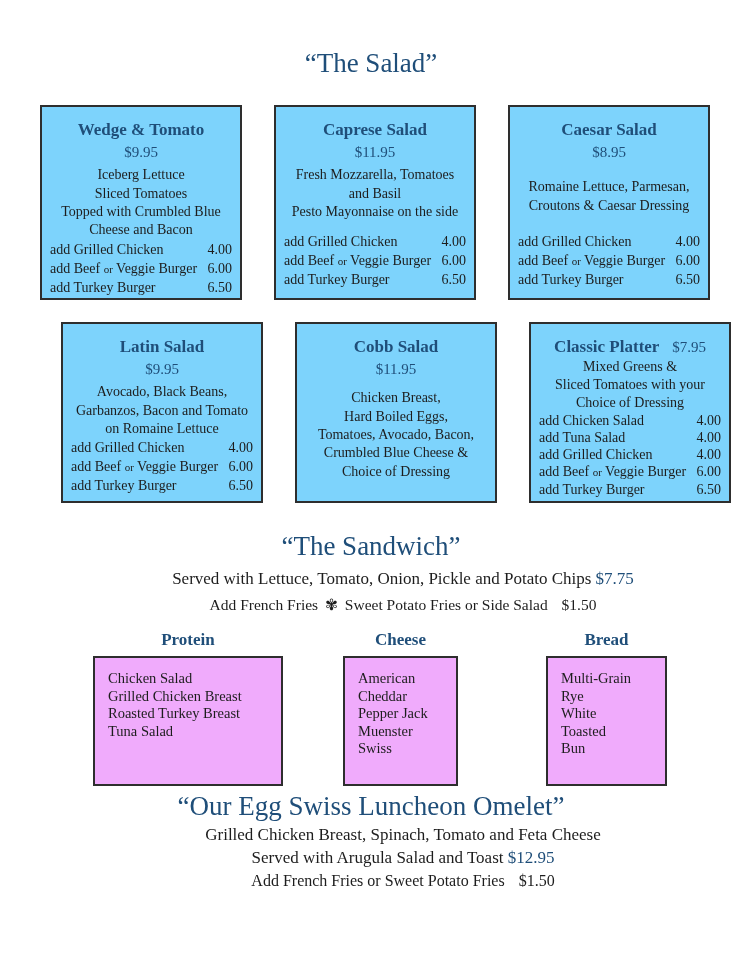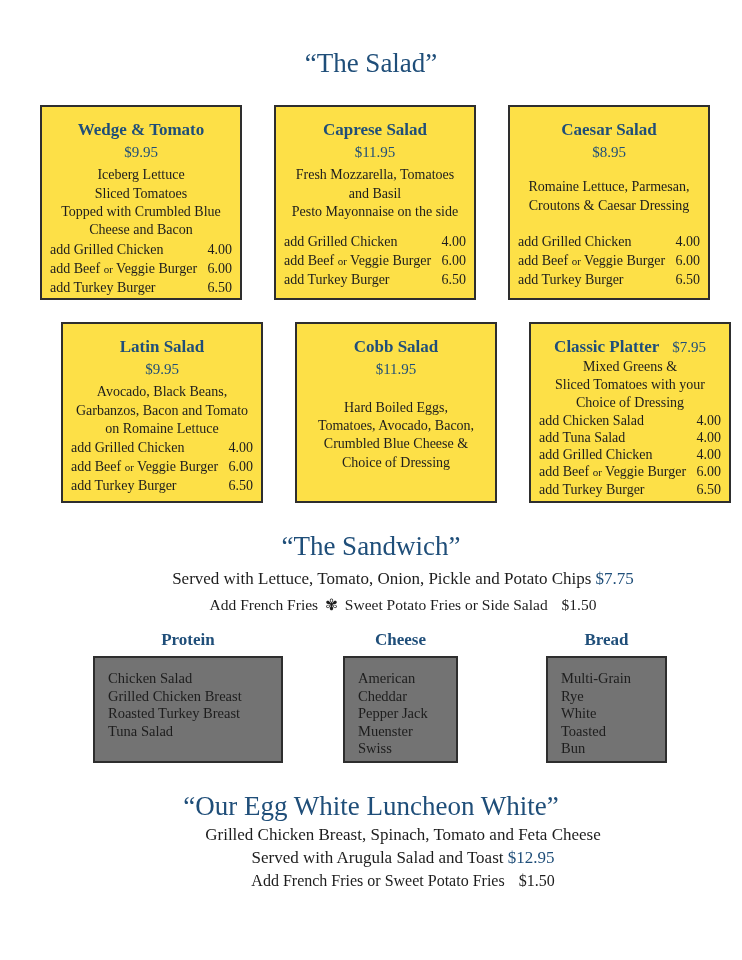--- a/index.html
+++ b/index.html
@@ -18,21 +18,21 @@
   .omelet-title  { top:791px; }
 
   .cards-row {
     position:absolute; left:40px; width:670px;
     display:flex; justify-content:space-between;
   }
   .row-1 { top:105px; }
   .row-2 { top:322px;padding-left:21px; }
   .card {
     width:202px; box-sizing:border-box; border:2px solid #2e2e2e;
-    background:#fde047; display:flex; flex-direction:column;
+    background:#7dd3fc; display:flex; flex-direction:column;
     padding:13px 8px 9px; text-align:center;
   }
   .row-1 .card { height:195px; }
   .row-2 .card { height:181px; }
   .card-title-line { color:#1f4e79; font-weight:700; font-size:17px; line-height:1.2; }
   .card-price-inline { font-weight:400; font-size:15px; color:#1f4e79; }
   .card-price { color:#1f4e79; font-size:15px; line-height:1.2; margin-top:3px; }
   .card-desc { font-size:14px; line-height:1.31; margin-top:5px; }
   .desc-gap .card-desc { margin-top:17px; }
   .no-addons .card-desc { margin:auto 0; }
@@ -48,23 +48,23 @@
   .blue { color:#1f4e79; }
   .sep { padding:0 3px; }
   .price-gap { margin-left:10px; }
 
   .option-col { position:absolute; top:630px; text-align:center; }
   .col-0 { left:93px;  width:190px; }
   .col-1 { left:343px; width:115px; }
   .col-2 { left:510px; width:121px;padding-left:36px; }
   .option-header { color:#1f4e79; font-weight:700; font-size:17px; line-height:1.2; margin-bottom:6px; }
   .option-box {
-    box-sizing:border-box; border:2px solid #2e2e2e; height:107px;
+    box-sizing:border-box; border:2px solid #2e2e2e; height:130px;
     text-align:left; padding:12px 4px 0 13px; font-size:14.5px; line-height:1.2;
-    background:#737373;
+    background:#f0abfc;
   }
 
   .omelet-line1 { top:825px; font-size:17px; }
   .omelet-line2 { top:848px; font-size:17px; }
   .omelet-line3 { top:872px; font-size:16px; }
 </style>
 </head>
 <body>
 
 <div class="page">
@@ -163,20 +163,21 @@
           <div class="addon-row">
             <span class="addon-label">add Turkey Burger</span>
             <span class="addon-price">6.50</span>
           </div>
         </div>
       </div>
       <div class="card no-addons">
         <div class="card-title-line"><span class="card-title">Cobb Salad</span></div>
         <div class="card-price">$11.95</div>
         <div class="card-desc">
+          <div class="desc-line">Chicken Breast,</div>
           <div class="desc-line">Hard Boiled Eggs,</div>
           <div class="desc-line">Tomatoes, Avocado, Bacon,</div>
           <div class="desc-line">Crumbled Blue Cheese &amp;</div>
           <div class="desc-line">Choice of Dressing</div>
         </div>
       </div>
       <div class="card tight">
         <div class="card-title-line"><span class="card-title">Classic Platter</span>&nbsp;&nbsp;&nbsp;<span class="card-price-inline">$7.95</span></div>
         <div class="card-desc">
           <div class="desc-line">Mixed Greens &amp;</div>
@@ -245,21 +246,21 @@
     <div class="option-header">Bread</div>
     <div class="option-box" id="option-box-2">
         <div class="option-item">Multi-Grain</div>
         <div class="option-item">Rye</div>
         <div class="option-item">White</div>
         <div class="option-item">Toasted</div>
         <div class="option-item">Bun</div>
       </div>
   </div>
 
-  <h1 class="section-title omelet-title">“Our Egg White Luncheon White”</h1>
+  <h1 class="section-title omelet-title">“Our Egg Swiss Luncheon Omelet”</h1>
 
   <div class="center-line omelet-line1">Grilled Chicken Breast, Spinach, Tomato and Feta Cheese</div>
 
   <div class="center-line omelet-line2">
     <span>Served with Arugula Salad and Toast</span>
     <span class="blue">$12.95</span>
   </div>
 
   <div class="center-line omelet-line3">
     <span>Add French Fries or Sweet Potato Fries</span>

